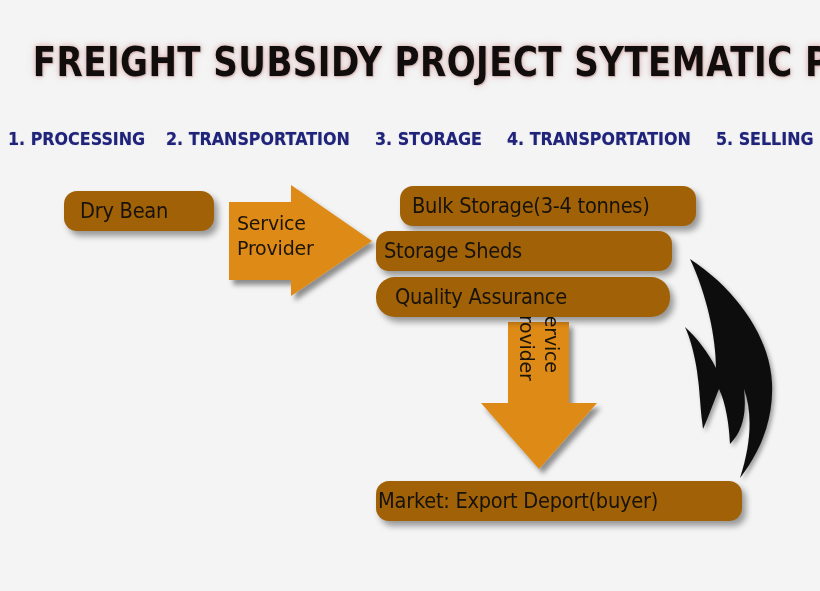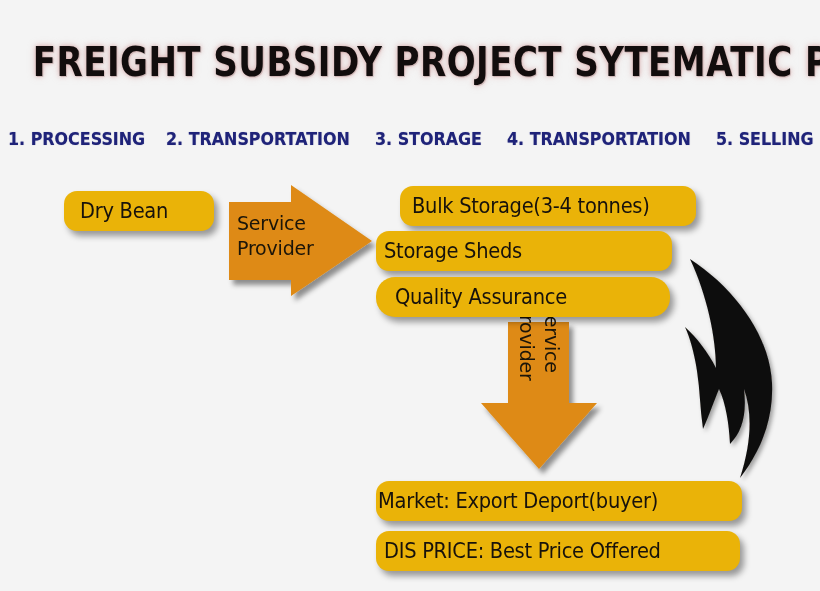--- a/index.html
+++ b/index.html
@@ -65,21 +65,21 @@
   }
   .step.s1 { left: 8px;   }
   .step.s2 { left: 166px; }
   .step.s3 { left: 375px; }
   .step.s4 { left: 507px; }
   .step.s5 { left: 716px; }
 
   
   .ybox {
     position: absolute;
-    background: #eab308;
+    background: #a16207;
     border-radius: 13px;
     box-shadow: 4px 5px 6px rgba(0,0,0,0.38);
     display: flex;
     align-items: center;
     box-sizing: border-box;
   }
   .ybox > span {
     font-family: "DejaVu Sans", sans-serif;
     font-size: 20.5px;
     color: #17120c;
@@ -204,17 +204,14 @@
   <div class="ybox" id="box-storage-sheds">
     <span>Storage Sheds</span>
   </div>
   <div class="ybox" id="box-quality-assurance">
     <span>Quality Assurance</span>
   </div>
 
   <div class="ybox" id="box-market">
     <span>Market: Export Deport(buyer)</span>
   </div>
-  <div class="ybox" id="box-dis-price">
-    <span>DIS PRICE: Best Price Offered</span>
-  </div>
 
 </div>
 
 </body></html>

